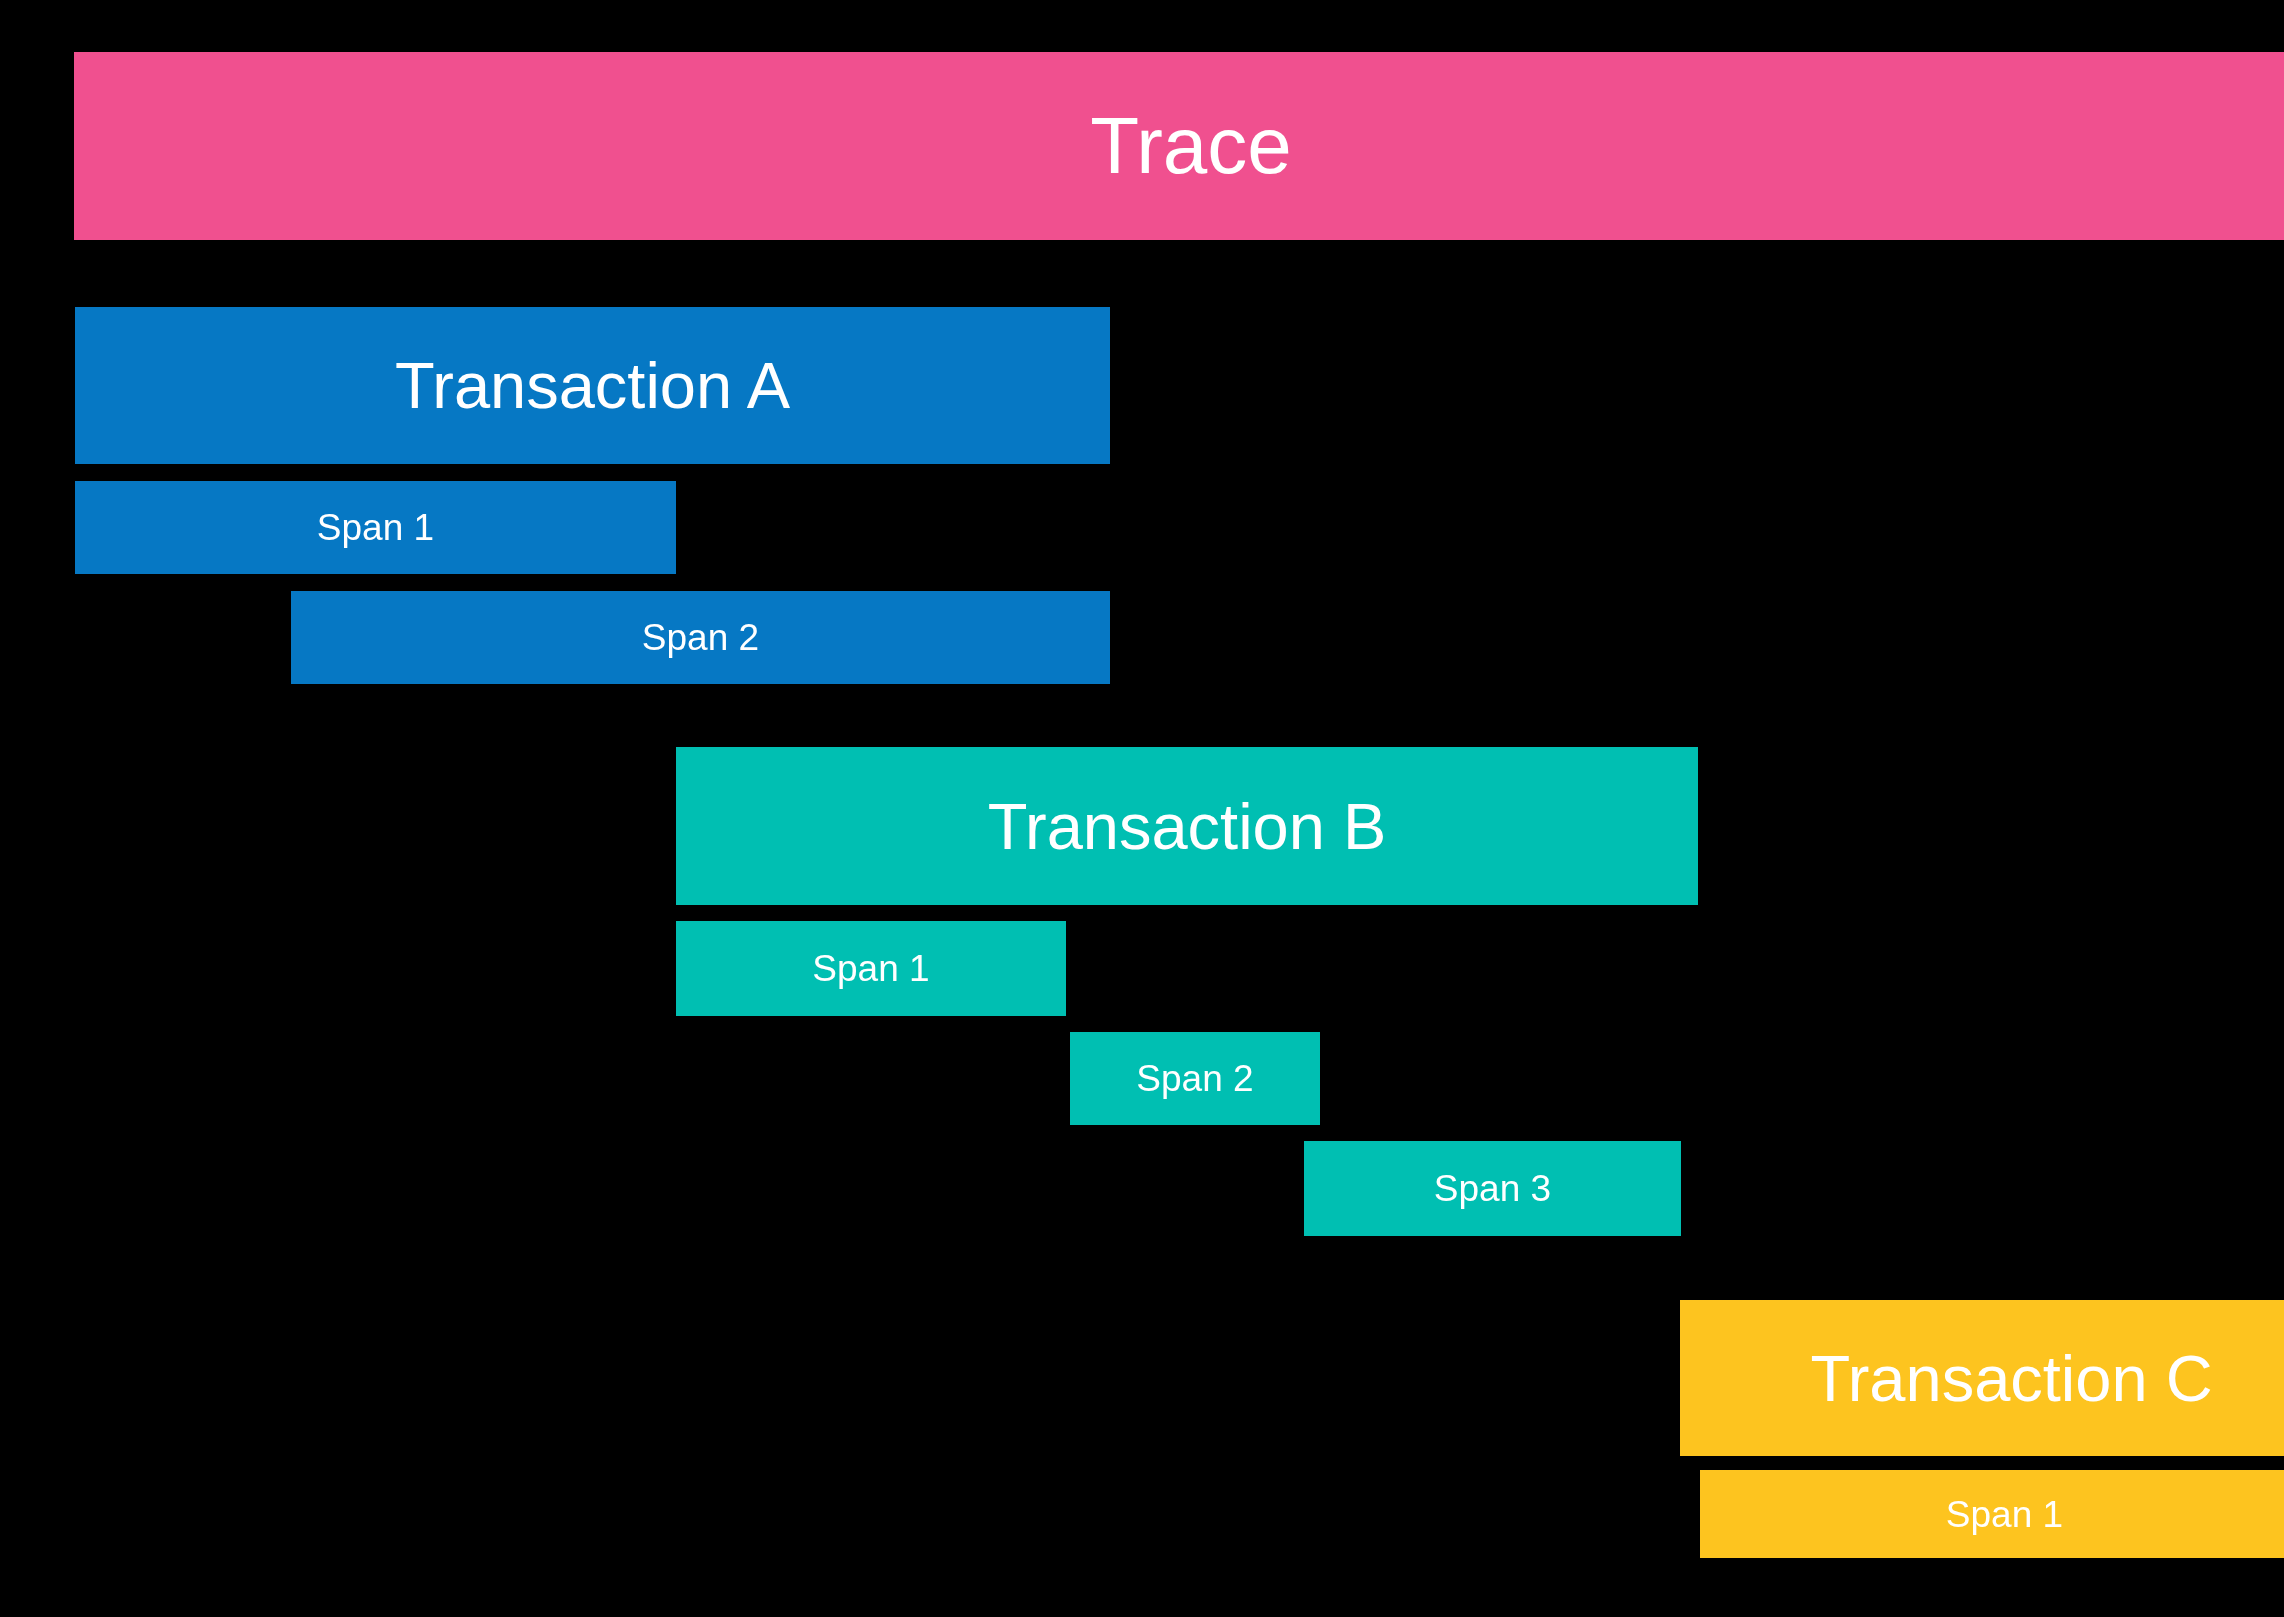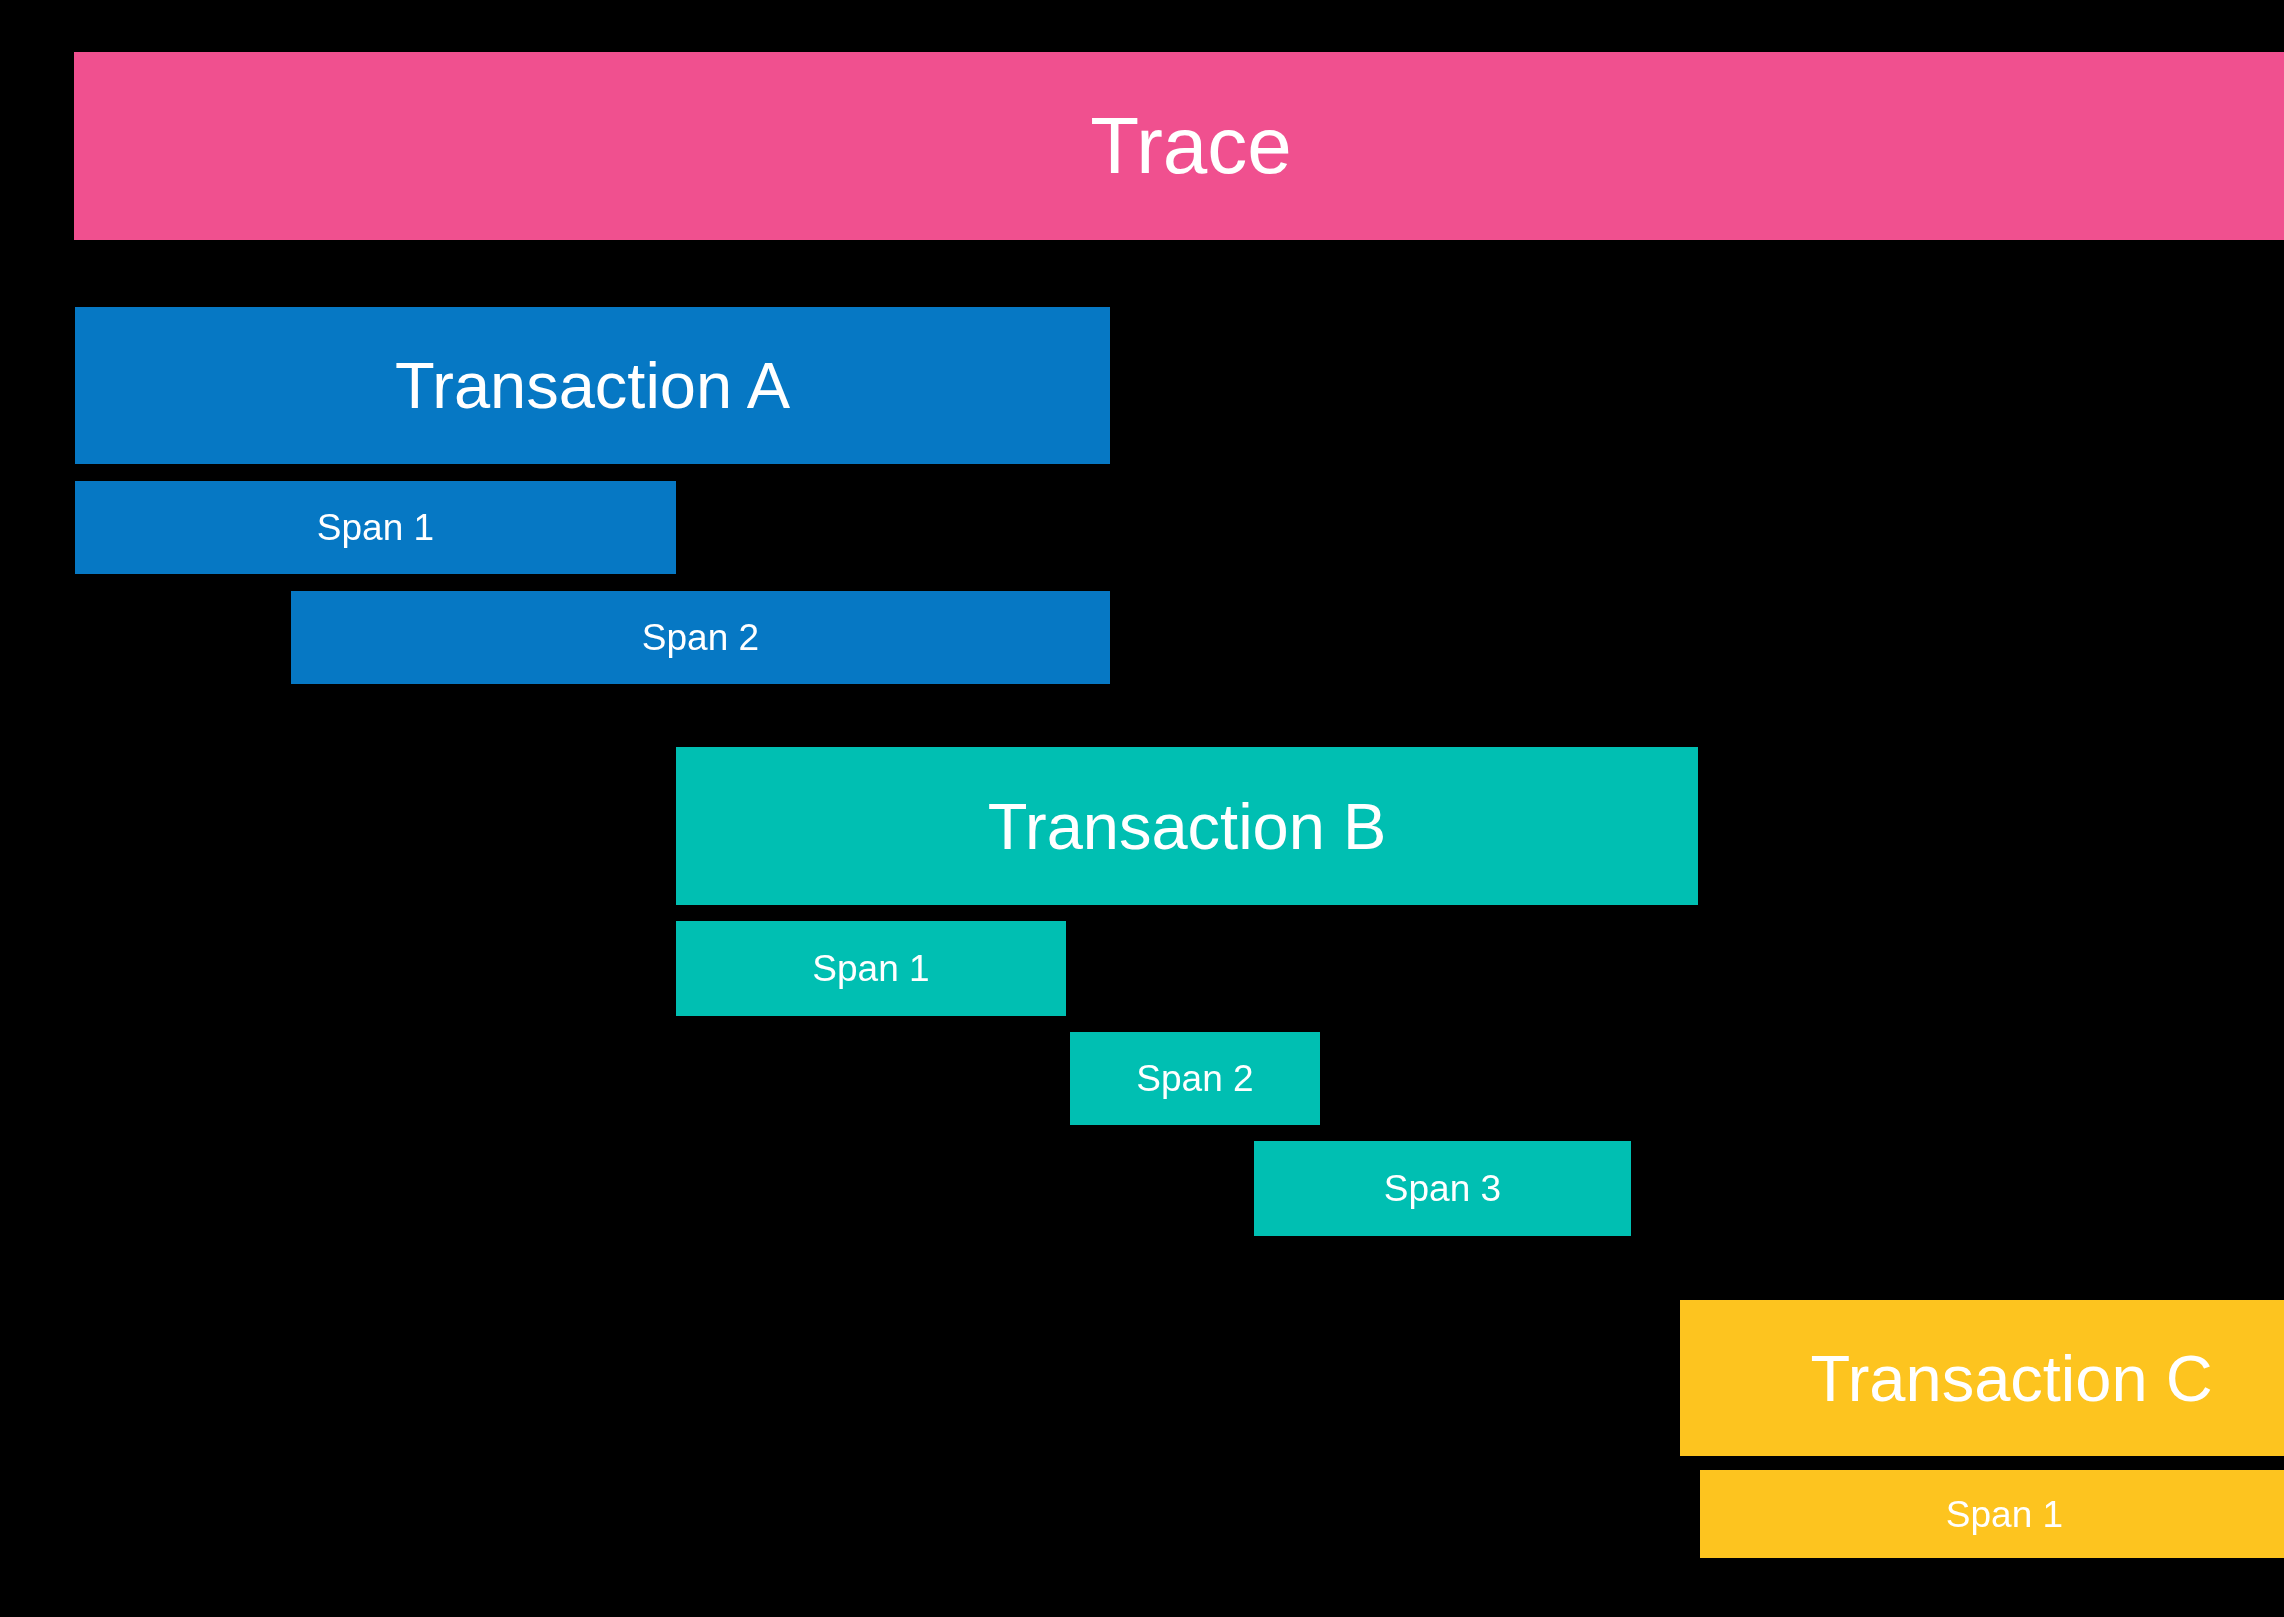--- a/index.html
+++ b/index.html
@@ -39,21 +39,21 @@
   .c-yellow { background: #FDC41F; }
 
   
   #trace    { left: 26px;   top: 52px;   width: 2234px; height: 188px; }
   #tx-a     { left: 27px;   top: 307px;  width: 1035px; height: 157px; }
   #tx-a-s1  { left: 27px;   top: 481px;  width: 601px;  height: 93px; }
   #tx-a-s2  { left: 243px;  top: 591px;  width: 819px; height: 93px; }
   #tx-b     { left: 628px;  top: 747px;  width: 1022px; height: 158px; }
   #tx-b-s1  { left: 628px;  top: 921px; width: 390px;  height: 95px; }
   #tx-b-s2  { left: 1022px; top: 1032px; width: 250px;  height: 93px; }
-  #tx-b-s3  { left: 1206px; top: 1141px; width: 377px;  height: 95px; }
+  #tx-b-s3  { left: 1256px; top: 1141px; width: 377px;  height: 95px; }
   #tx-c     { left: 1632px; top: 1300px; width: 663px;  height: 156px; }
   #tx-c-s1  { left: 1652px; top: 1470px; width: 609px;  height: 88px; }
 </style>
 </head>
 <body style="background: rgb(0, 0, 0);">
 
 <div id="stage" style="background: rgb(0, 0, 0);">
 
   <div id="trace" class="bar lvl-trace c-pink" style="background: rgb(240, 80, 143);">
     <span class="label">Trace</span>

